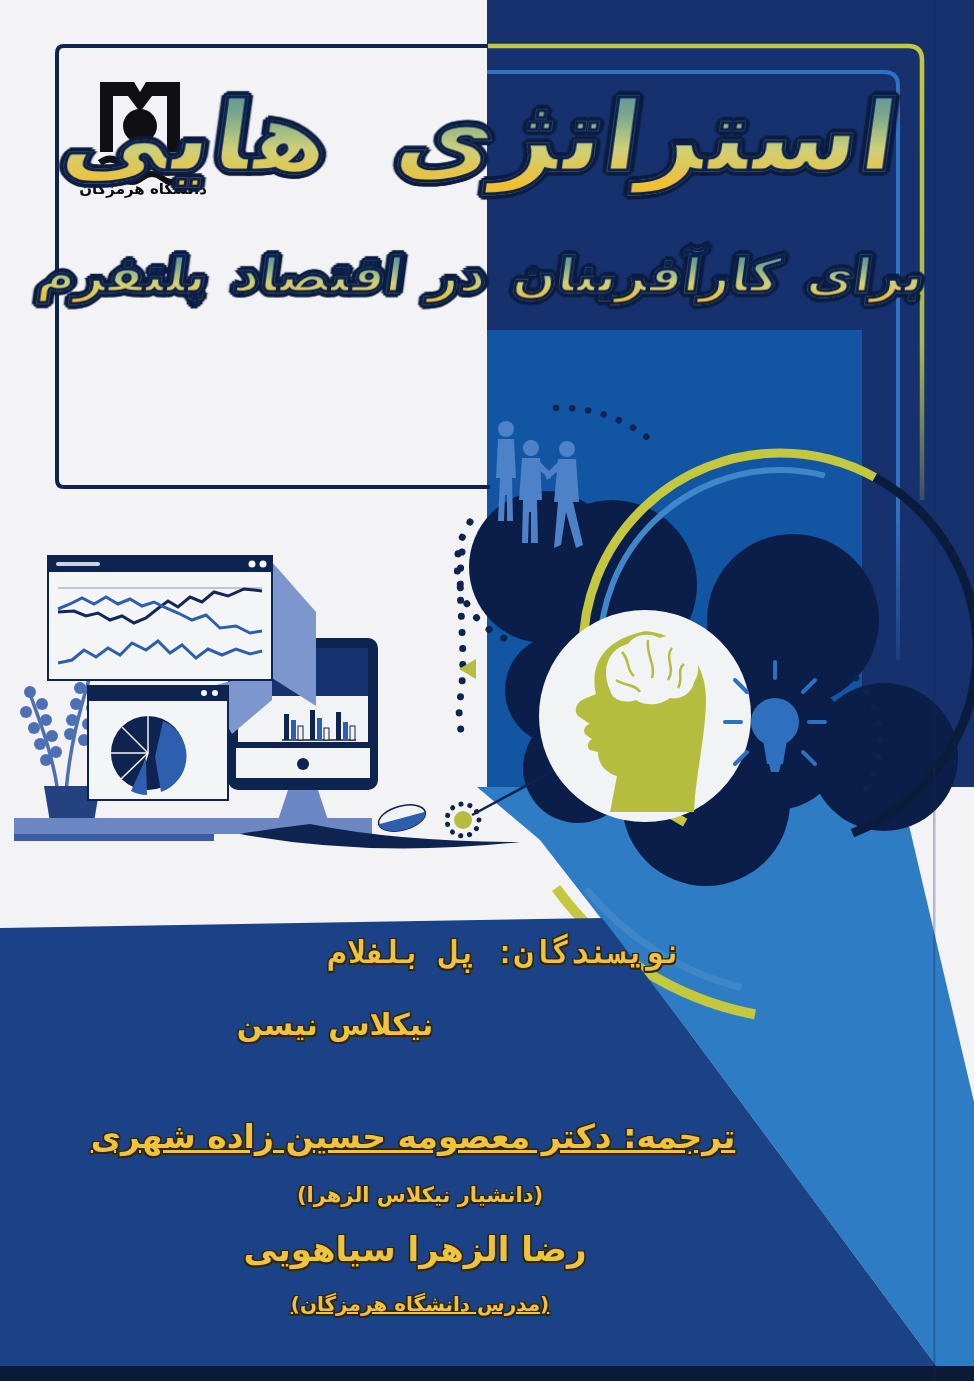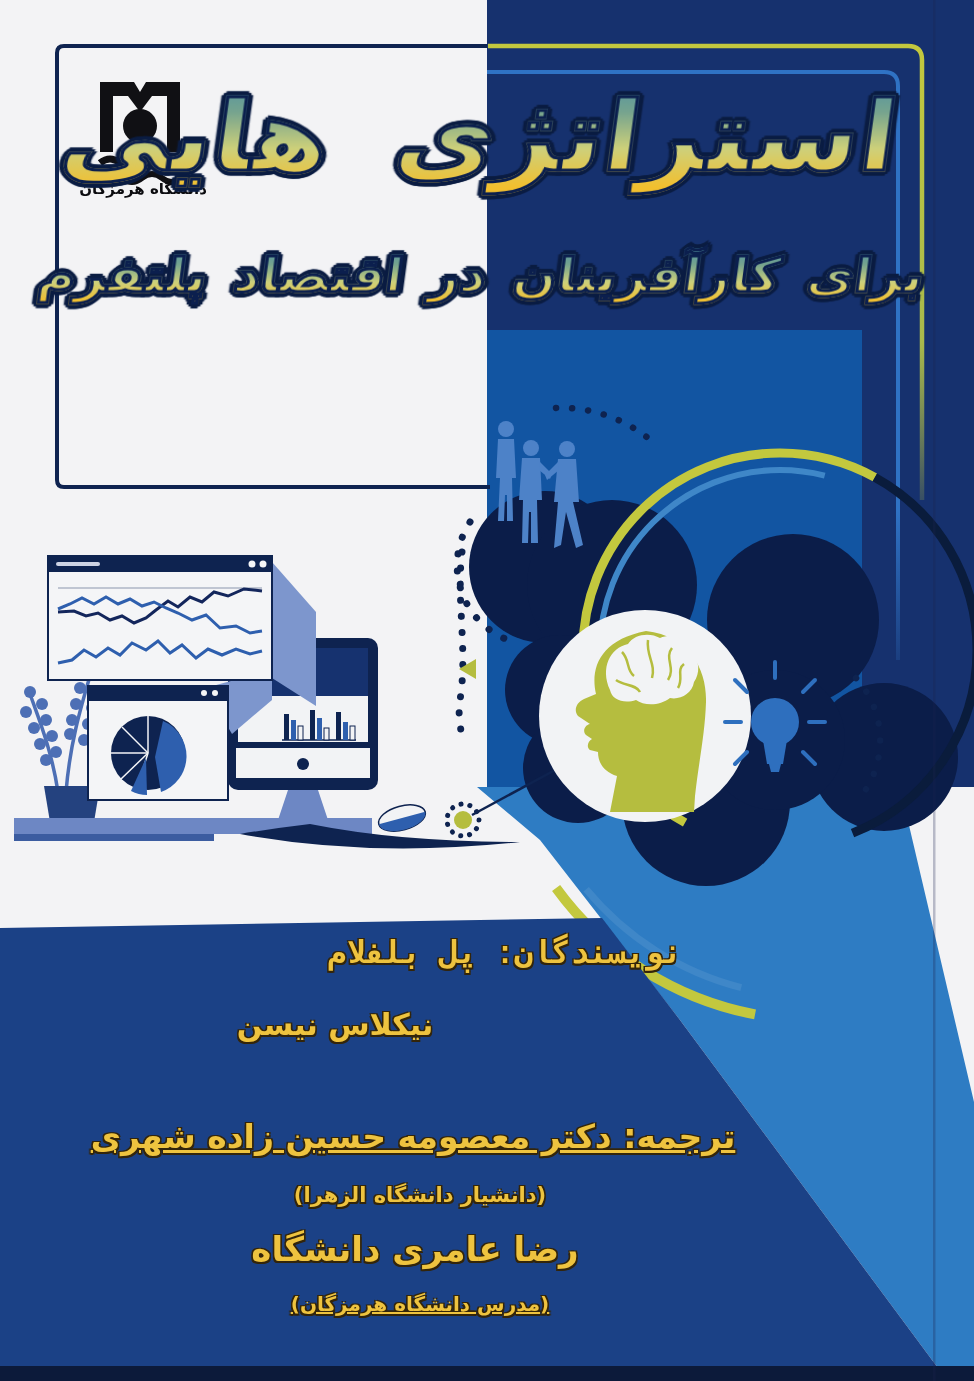--- a/index.html
+++ b/index.html
@@ -243,16 +243,16 @@
 
   <div class="txt" id="logo-caption">دانشگاه هرمزگان</div>
 
   <div class="txt title-grad" id="title1">استراتژی هایی</div>
   <div class="txt title-grad" id="title2">برای کارآفرینان در اقتصاد پلتفرم</div>
 
   <div class="txt yellow-text" id="authors1">نویسندگان: پل بلفلام</div>
   <div class="txt yellow-text" id="authors2">نیکلاس نیسن</div>
 
   <div class="txt yellow-text" id="trans1">ترجمه: دکتر معصومه حسین زاده شهری</div>
-  <div class="txt yellow-text" id="aff1">(دانشیار دانشگاه الزهرا)</div>
-  <div class="txt yellow-text" id="trans2">رضا عامری دانشگاه</div>
+  <div class="txt yellow-text" id="aff1">(دانشیار نیکلاس الزهرا)</div>
+  <div class="txt yellow-text" id="trans2">رضا الزهرا سیاهویی</div>
   <div class="txt yellow-text" id="aff2">(مدرس دانشگاه هرمزگان)</div>
 </div>
 
 </body></html>

